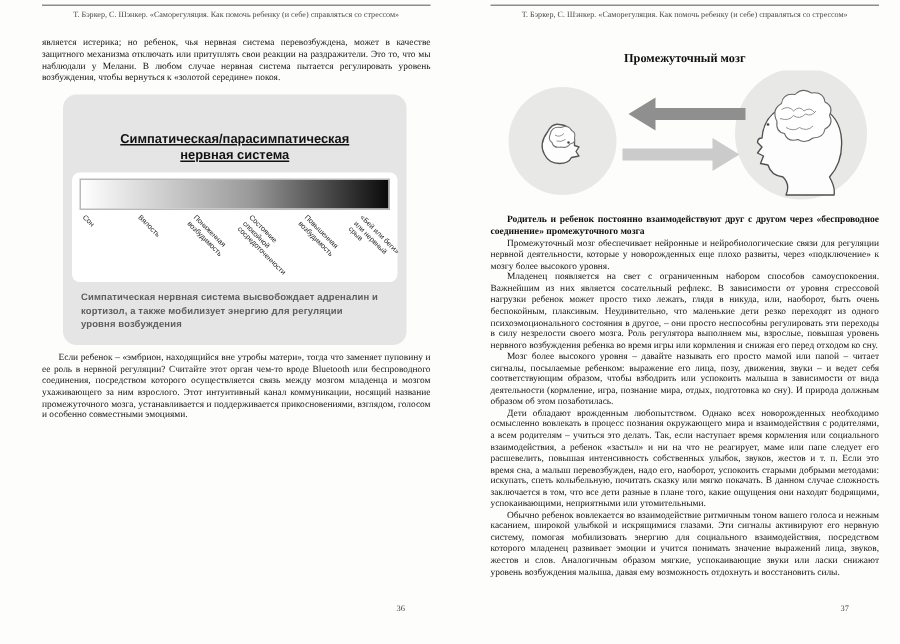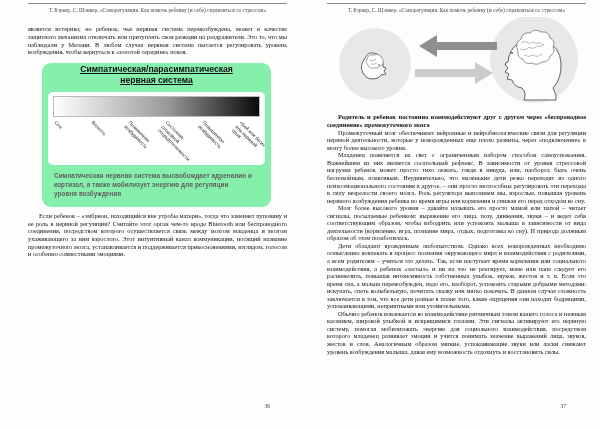--- a/index.html
+++ b/index.html
@@ -7,21 +7,21 @@
   .spread{position:relative;width:600px;height:429px;font-family:"Liberation Serif",serif;}
   .page{position:absolute;top:0;height:429px;width:259px;}
   #pageL{left:28px;}
   #pageR{left:327px;}
   .hr-top{height:1px;background:#8d8d8d;margin-top:3px;}
   .running-header{font-size:5.4px;color:#4a4a4a;text-align:center;margin-top:3px;line-height:1.2;}
   .body-text{font-size:6.25px;line-height:7.55px;text-align:justify;color:#141414;}
   .indent{text-indent:11px;}
   .p-top{margin-top:12px;}
   
-  .diagram-box{margin:7px 2px 0 14px;width:229px;background:#86efac;border-radius:9px;padding-top:1px;box-sizing:border-box;}
+  .diagram-box{margin:7px 2px 0 14px;width:229px;background:#e5e5e5;border-radius:9px;padding-top:24px;box-sizing:border-box;}
   .diagram-title{font-family:"Liberation Sans",sans-serif;font-weight:bold;font-size:8.6px;line-height:1.3;text-align:center;text-decoration:underline;color:#121212;padding:0 26px;}
   .white-panel{margin:6px 6px 0;background:#ffffff;border-radius:5px;height:73px;position:relative;}
   .gradient-bar{position:absolute;left:5px;right:5px;top:4px;height:19px;border:1px solid #b9b9b9;background:linear-gradient(to right,#ffffff 0%,#9a9a9a 55%,#0a0a0a 100%);}
   .labels-strip{position:absolute;left:9px;right:0;top:27px;height:44px;}
   .arousal-label{position:absolute;top:1px;width:35px;transform:rotate(45deg);transform-origin:0 0;font-family:"Liberation Sans",sans-serif;font-size:4.8px;line-height:1.15;color:#222;}
   .diagram-caption{font-family:"Liberation Sans",sans-serif;font-weight:bold;font-size:6.3px;line-height:1.45;color:#5e5e5e;padding:6px 18px 9px 12px;letter-spacing:.1px;}
   .section-heading{margin-top:17px;font-weight:bold;font-size:7.3px;line-height:1.3;text-align:center;color:#111;padding:0 22px;}
   .p-bottom{margin-top:5px;}
   .page-number{position:absolute;top:403px;font-size:5.6px;color:#3e3e3e;}
   #pageL .page-number{right:17px;}
@@ -62,20 +62,21 @@
 
     <div class="body-text p-bottom indent">Если ребенок – «эмбрион, находящийся вне утробы матери», тогда что заменяет пуповину и ее роль в нервной регуляции? Считайте этот орган чем-то вроде Bluetooth или беспроводного соединения, посредством которого осуществляется связь между мозгом младенца и мозгом ухаживающего за ним взрослого. Этот интуитивный канал коммуникации, носящий название промежуточного мозга, устанавливается и поддерживается прикосновениями, взглядом, голосом и особенно совместными эмоциями.</div>
 
     <div class="page-number">36</div>
   </div>
 
   <div class="page" id="pageR">
     <div class="hr-top"></div>
     <div class="running-header">Т. Бэркер, С. Шэнкер. «Саморегуляция. Как помочь ребенку (и себе) справляться со стрессом»</div>
 
+    <div class="chapter-heading">Промежуточный мозг</div>
 
     <svg class="figure" width="259" height="92" viewBox="0 0 259 92">
       <circle cx="48" cy="47" r="36" fill="#e8e8e6"></circle>
       <circle cx="207" cy="42" r="44" fill="#e8e8e6"></circle>
 
       <g>
         <path d="M38,41 q-6,8 -2,15 q3,6 10,6 q6,0 8,-4 l5,-1 -2,-3 2,-3 -3,-1 0,-4 q-1,-9 -10,-10 q-5,-1 -8,5 z" fill="#fdfdfd" stroke="#555" stroke-width="0.9" stroke-linejoin="round"></path>
         <path d="M40,42 q1,-5 7,-4 q5,-2 7,2 q3,1 2,5 q1,3 -3,4 q-2,3 -6,2 q-5,1 -6,-3 q-3,-2 -1,-6 z" fill="#ffffff" stroke="#777" stroke-width="0.7"></path>
         <path d="M43,43 q3,2 6,-1 M44,47 q3,1 6,-1" fill="none" stroke="#888" stroke-width="0.6"></path>
         <circle cx="52" cy="48" r="0.8" fill="#444"></circle>

